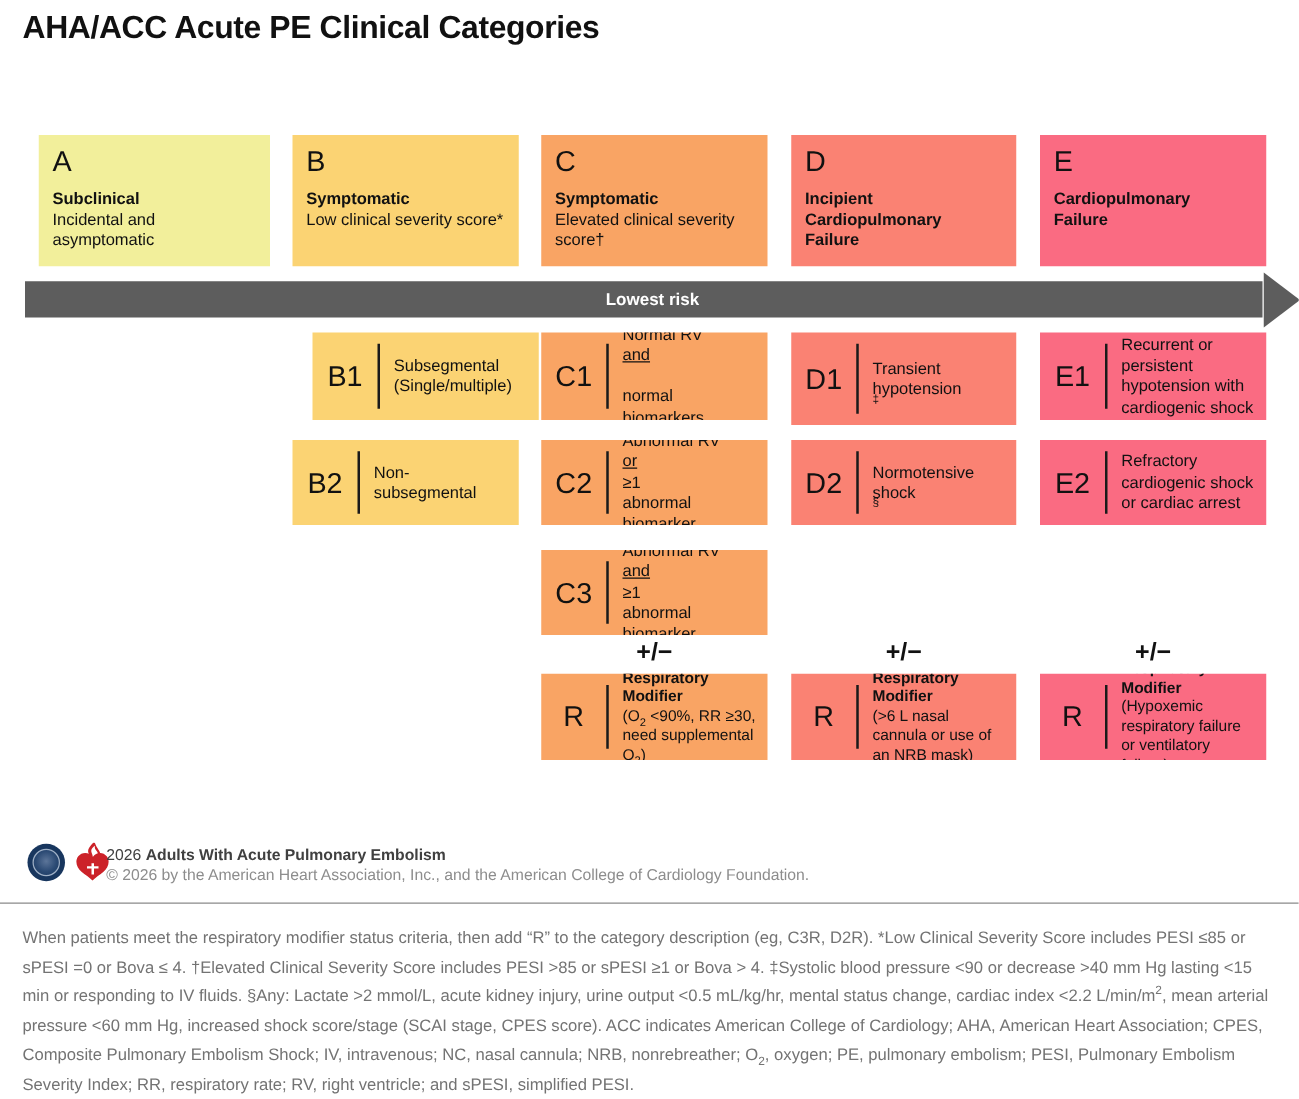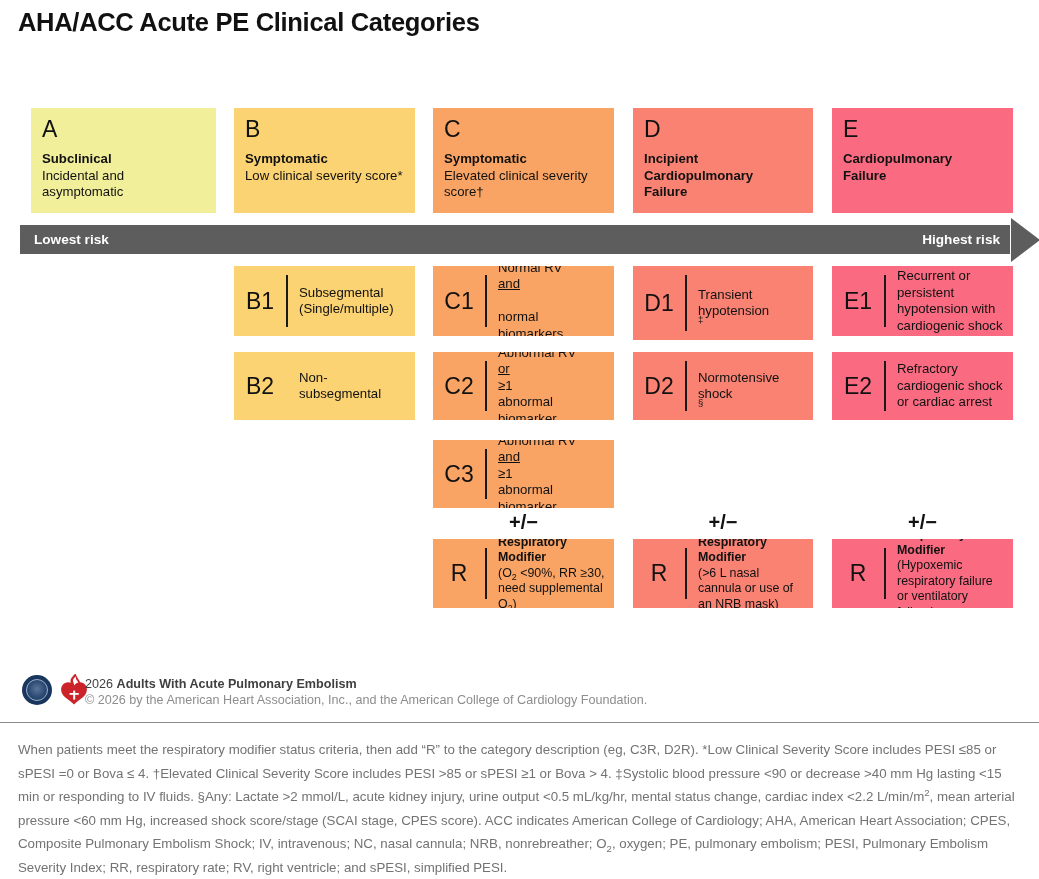--- a/index.html
+++ b/index.html
@@ -193,27 +193,27 @@
 <div class="abs cat-card" style="left:633px; top:108px; width:180px; height:105px; background:#fa8273;">
   <div class="cat-letter">D</div>
   <div class="cat-head" style="max-width:120px;">Incipient Cardiopulmonary Failure</div>
 </div>
 
 <div class="abs cat-card" style="left:832px; top:108px; width:181px; height:105px; background:#fa6b82;">
   <div class="cat-letter">E</div>
   <div class="cat-head" style="max-width:130px;">Cardiopulmonary Failure</div>
 </div>
 
-<div class="abs risk-band" style="left:20px; top:225px; width:990px;">
+<div class="abs risk-band" style="left:20px; top:225px; width:990px;flex-direction:column;">
   <span class="risk-label left">Lowest risk</span>
   <span class="risk-label right">Highest risk</span>
 </div>
 <div class="risk-arrow-head"></div>
 
-<div class="abs sub-box" style="left:234px; top:266px; width:181px; height:70px; background:#fbd373;">
+<div class="abs sub-box" style="left:250px; top:266px; width:181px; height:70px; background:#fbd373;">
   <div class="sub-code">B1</div>
   <div class="sub-divider"></div>
   <div class="sub-text">Subsegmental<br>(Single/multiple)</div>
 </div>
 
 <div class="abs sub-box" style="left:433px; top:266px; width:181px; height:70px; background:#f9a464;">
   <div class="sub-code">C1</div>
   <div class="sub-divider"></div>
   <div class="sub-text">Normal RV <span class="u">and</span><br>normal biomarkers</div>
 </div>
@@ -223,21 +223,21 @@
   <div class="sub-divider"></div>
   <div class="sub-text">Transient<br>hypotension<sup>‡</sup></div>
 </div>
 
 <div class="abs sub-box" style="left:832px; top:266px; width:181px; height:70px; background:#fa6b82;">
   <div class="sub-code">E1</div>
   <div class="sub-divider"></div>
   <div class="sub-text">Recurrent or<br>persistent<br>hypotension with<br>cardiogenic shock</div>
 </div>
 
-<div class="abs sub-box" style="left:234px; top:352px; width:181px; height:68px; background:#fbd373;align-items:center;">
+<div class="abs sub-box" style="left:234px; top:352px; width:181px; height:68px; background:#fbd373;">
   <div class="sub-code">B2</div>
   <div class="sub-divider"></div>
   <div class="sub-text">Non-subsegmental</div>
 </div>
 
 <div class="abs sub-box" style="left:433px; top:352px; width:181px; height:68px; background:#f9a464;">
   <div class="sub-code">C2</div>
   <div class="sub-divider"></div>
   <div class="sub-text">Abnormal RV <span class="u">or</span> ≥1<br>abnormal biomarker</div>
 </div>

